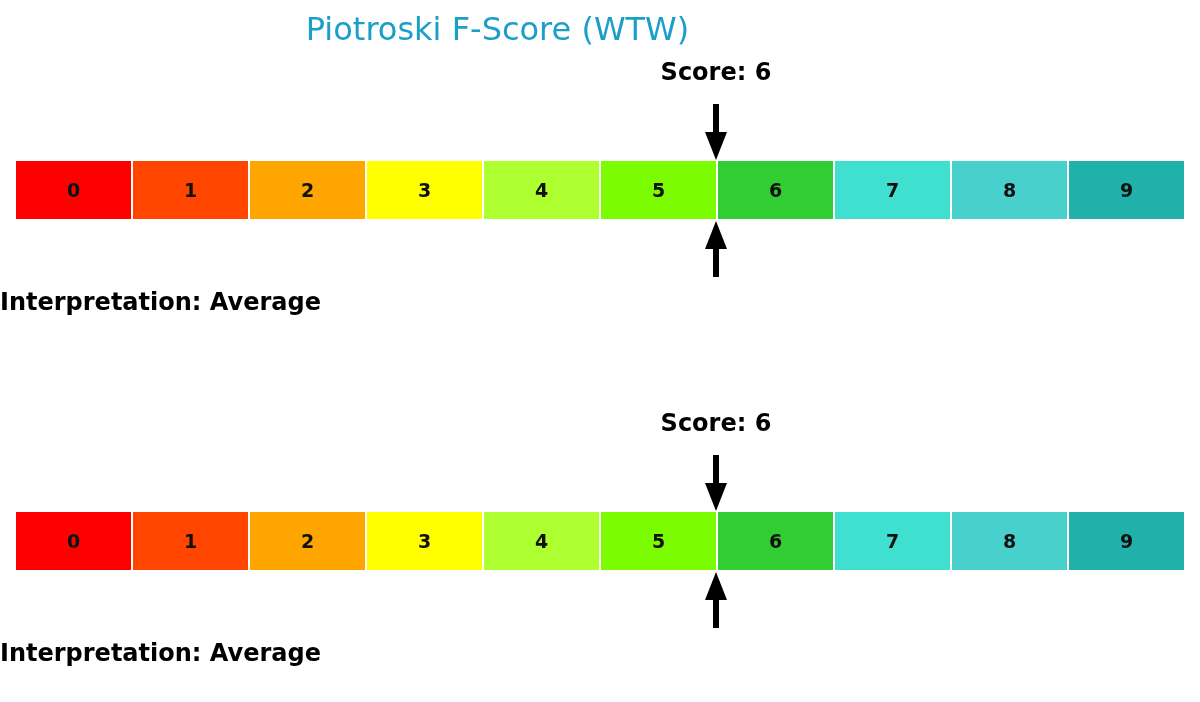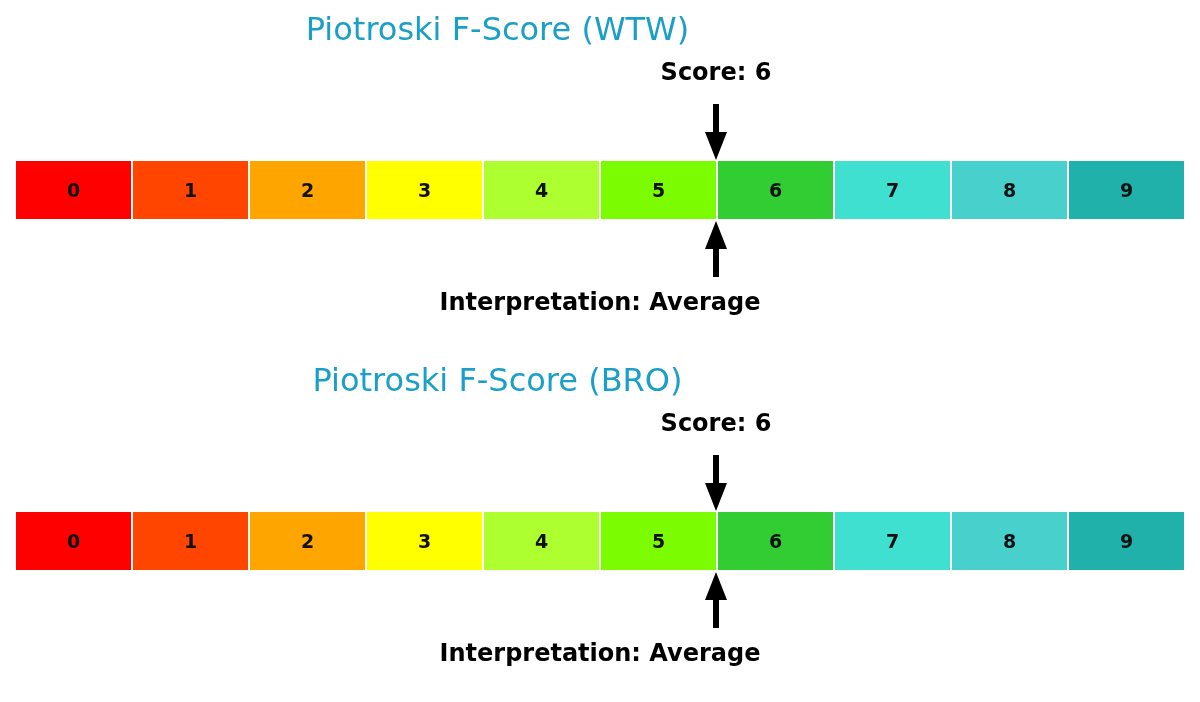--- a/index.html
+++ b/index.html
@@ -4,21 +4,21 @@
 <style>
   html,body{margin:0;padding:0;background:#fff;}
   body{width:1200px;height:702px;position:relative;overflow:hidden;font-family:"DejaVu Sans",sans-serif;}
   .panel{position:absolute;left:0;width:1200px;height:351px;}
   .title{position:absolute;left:0;width:995px;text-align:center;color:#1a9fc9;font-size:32px;top:10px;}
   .score{position:absolute;left:0;width:1432px;text-align:center;font-weight:bold;font-size:24px;top:58px;color:#000;}
   .bar{position:absolute;left:16px;top:161px;width:1168px;height:58px;display:flex;}
   .cell{flex:1;display:flex;align-items:center;justify-content:center;font-weight:bold;font-size:19px;color:#111;border-right:2px solid #fff;box-sizing:border-box;}
   .cell:last-child{border-right:none;}
   .arrow{position:absolute;left:705px;}
-  .interp{position:absolute;left:0;width:1200px;text-align:center;font-weight:bold;font-size:24px;top:288px;color:#000;}
+  .interp{position:absolute;left:0;width:1200px;font-weight:bold;font-size:24px;top:288px;color:#000;}
 </style>
 </head>
 <body>
 
 <div class="panel" style="top:0;">
   <div class="title">Piotroski F-Score (WTW)</div>
   <div class="score">Score: 6</div>
   <svg class="arrow" style="top:104px;" width="22" height="56">
       <rect x="8" y="0" width="6" height="28" fill="#000"></rect>
       <polygon points="0,28 22,28 11,56" fill="#000"></polygon>
@@ -36,21 +36,20 @@
     <div class="cell" style="background:#20b2aa">9</div>
   </div>
   <svg class="arrow" style="top:221px;" width="22" height="56">
       <polygon points="0,28 22,28 11,0" fill="#000"></polygon>
       <rect x="8" y="28" width="6" height="28" fill="#000"></rect>
     </svg>
   <div class="interp">Interpretation: Average</div>
 </div>
 
 <div class="panel" style="top:351px;">
-  <div class="title">Piotroski F-Score (BRO)</div>
   <div class="score">Score: 6</div>
   <svg class="arrow" style="top:104px;" width="22" height="56">
       <rect x="8" y="0" width="6" height="28" fill="#000"></rect>
       <polygon points="0,28 22,28 11,56" fill="#000"></polygon>
     </svg>
   <div class="bar">
     <div class="cell" style="background:#ff0000">0</div>
     <div class="cell" style="background:#ff4500">1</div>
     <div class="cell" style="background:#ffa500">2</div>
     <div class="cell" style="background:#ffff00">3</div>

